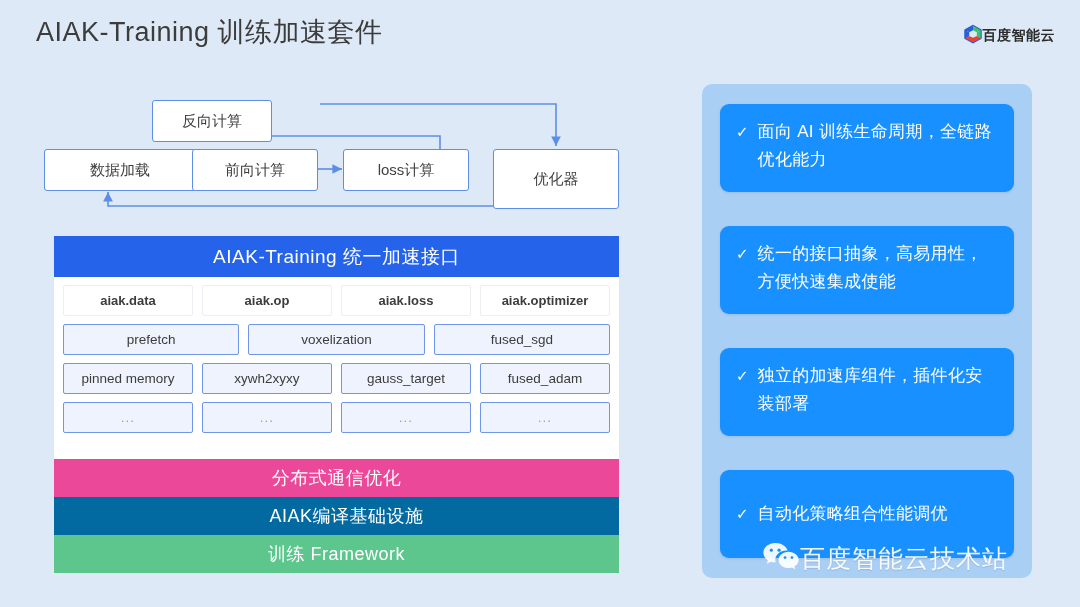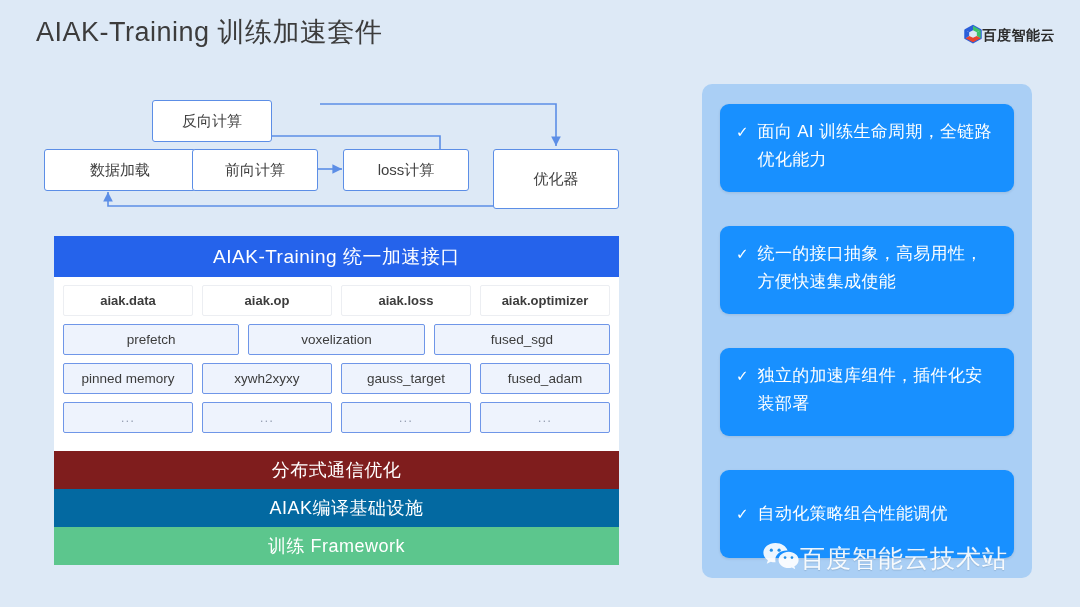--- a/index.html
+++ b/index.html
@@ -62,27 +62,27 @@
   .stack-bar {
     height: 38px;
     display: flex;
     align-items: center;
     justify-content: center;
     color: #ffffff;
     font-size: 18px;
     letter-spacing: 0.5px;
   }
   #bar-api      { background: #2563eb; height: 41px; font-size: 19px; }
-  #bar-comm     { background: #7f1d1d; }
+  #bar-comm     { background: #ec4899; }
   #bar-compiler { background: #0369a1; padding-left: 20px; }
   #bar-fw       { background: #5cc68d; }
 
   #module-table {
     background: #ffffff;
-    padding: 8px 9px 18px 9px;
+    padding: 8px 9px 26px 9px;
   }
   .tbl-row {
     display: flex;
     gap: 9px;
     margin-bottom: 8px;
   }
   .tbl-row:last-child { margin-bottom: 0; }
   .tbl-cell {
     flex: 1;
     height: 31px;

